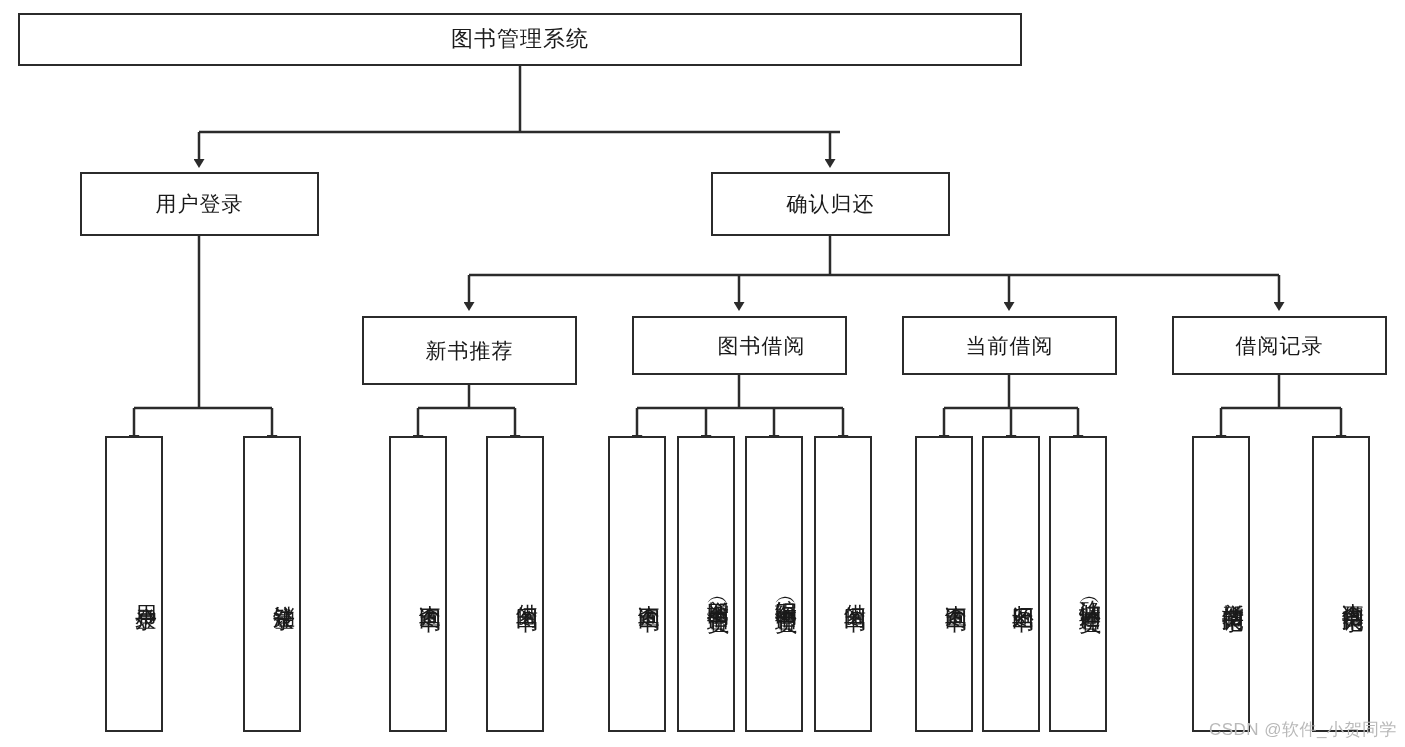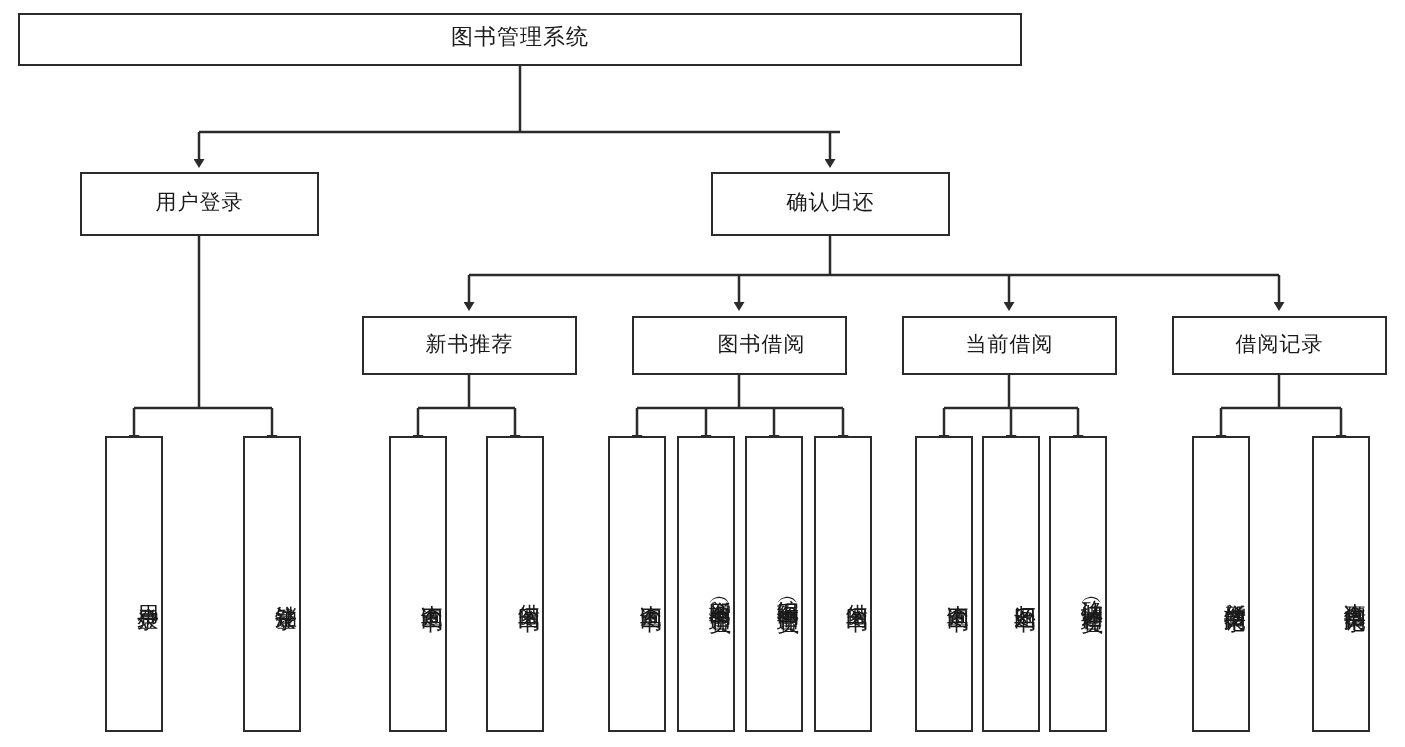--- a/index.html
+++ b/index.html
@@ -10,21 +10,20 @@
   }
   body {
     font-family: "Liberation Sans", "DejaVu Sans", sans-serif;
   }
   #diagram-root {
     position: relative;
     width: 1405px;
     height: 747px;
     background: #ffffff;
     overflow: hidden;
-    font-family: Liberation Mono, monospace;
   }
   svg.diagram-svg {
     position: absolute;
     left: 0;
     top: 0;
     width: 1405px;
     height: 747px;
   }
   .node-box {
     position: absolute;
@@ -128,21 +127,21 @@
     <span class="node-label">图书管理系统</span>
   </div>
 
   <div class="node-box horiz" style="left:80px; top:172px; width:239px; height:64px;">
     <span class="node-label">用户登录</span>
   </div>
   <div class="node-box horiz" style="left:711px; top:172px; width:239px; height:64px;">
     <span class="node-label">确认归还</span>
   </div>
 
-  <div class="node-box horiz" style="left:362px; top:316px; width:215px; height:59px;">
+  <div class="node-box horiz" style="left:362px; top:316px; width:215px; height:69px;">
     <span class="node-label">新书推荐</span>
   </div>
   <div class="node-box horiz" style="left:632px; top:316px; width:215px; height:59px;padding-left:44px;">
     <span class="node-label">图书借阅</span>
   </div>
   <div class="node-box horiz" style="left:1172px; top:316px; width:215px; height:59px;">
     <span class="node-label">借阅记录</span>
   </div>
   <div class="node-box horiz" style="left:902px; top:316px; width:215px; height:59px;">
     <span class="node-label">当前借阅</span>
@@ -185,14 +184,15 @@
     <span class="node-label">确认归还（管理员）</span>
   </div>
 
   <div class="node-box vert" style="left:1192px; top:436px; width:58px; height:296px;">
     <span class="node-label">新增借阅记录</span>
   </div>
   <div class="node-box vert" style="left:1312px; top:436px; width:58px; height:296px;">
     <span class="node-label">查询借阅记录</span>
   </div>
 
+  <div class="watermark">CSDN @软件_小贺同学</div>
 
 </div>
 
 </body></html>

